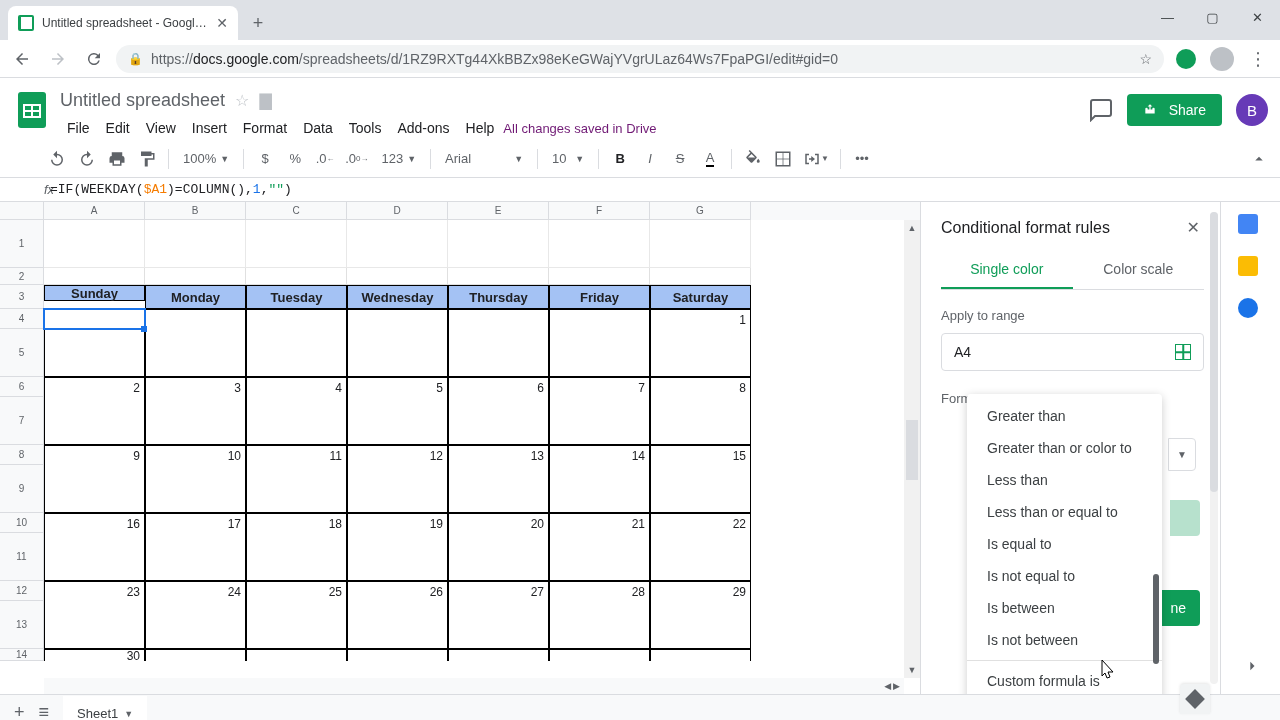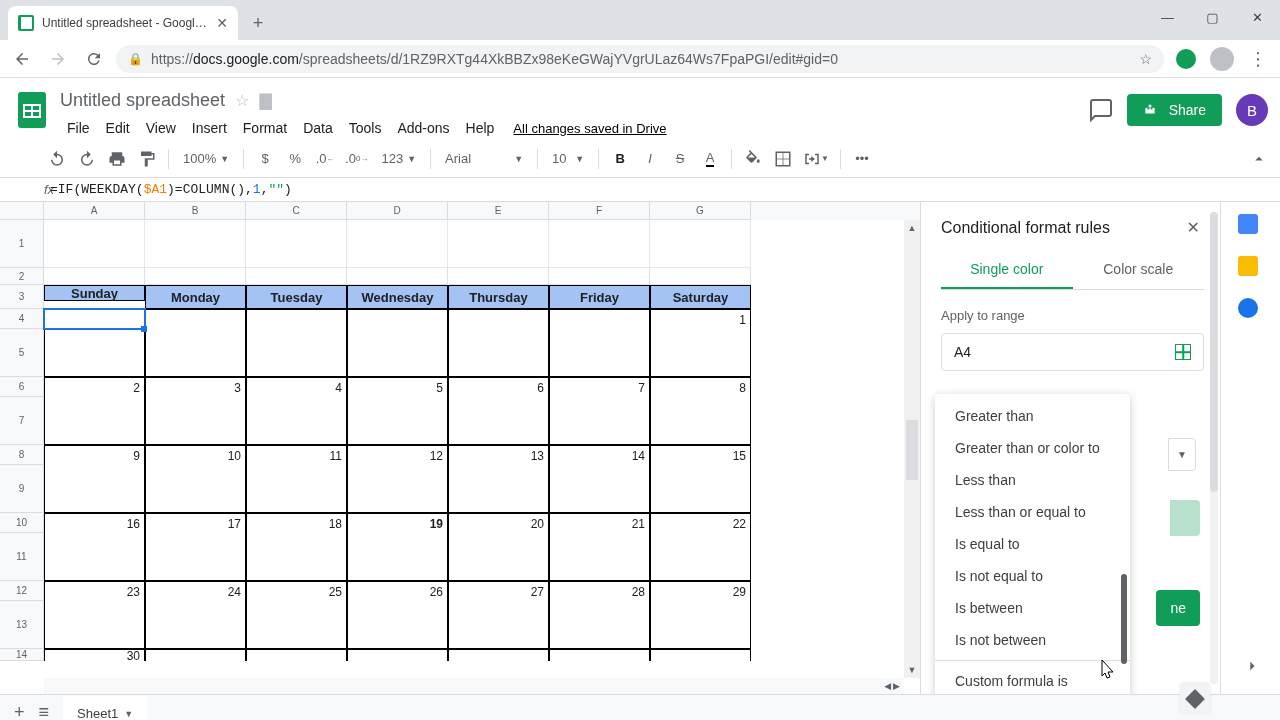--- a/index.html
+++ b/index.html
@@ -32,21 +32,21 @@
   .sheets-header { display: flex; align-items: flex-start; padding: 8px 12px 0 12px; gap: 8px; }
   .sheets-logo { width: 40px; height: 40px; display:flex; align-items:center; justify-content:center; margin-top:4px;}
   .sheets-logo-inner { width:28px; height:36px; background:#0f9d58; border-radius:3px; position:relative;}
   .sheets-logo-inner::after { content:""; position:absolute; top:12px; left:5px; width:18px; height:14px; background:linear-gradient(#fff,#fff) 0 0/100% 2px no-repeat,linear-gradient(#fff,#fff) 0 6px/100% 2px no-repeat,linear-gradient(#fff,#fff) 0 12px/100% 2px no-repeat,linear-gradient(#fff,#fff) 0 0/2px 100% no-repeat,linear-gradient(#fff,#fff) 8px 0/2px 100% no-repeat,linear-gradient(#fff,#fff) 16px 0/2px 100% no-repeat;}
   .title-area { flex: 1; }
   .doc-title-row { display: flex; align-items: center; gap: 10px; height:28px;}
   .doc-title { font-size: 18px; color: #5f6368; }
   .star-icon, .folder-icon { color: #bdc1c6; font-size: 16px; }
   .menu-bar { display: flex; gap: 2px; margin-top: 2px; font-size: 14px; color: #202124; align-items:center;}
   .menu-item { padding: 4px 7px; }
-  .drive-status { text-decoration: underline; color: #000000; margin-left: 10px; font-size: 13px;}
+  .drive-status { color: #701a75; font-size: 13px;}
   .header-right { display: flex; align-items: center; gap: 14px; padding-top:8px;}
   .comments-icon { color: #5f6368; font-size: 20px; }
   .share-btn { background: #0f9d58; color: #fff; border-radius: 4px; padding: 8px 16px; display: flex; align-items: center; gap: 12px; font-size: 14px; font-weight:500;}
   .account-avatar { width: 32px; height: 32px; border-radius: 50%; background: #673ab7; color: #fff; display: flex; align-items: center; justify-content: center; font-size: 15px; font-weight:500;}
   
   
   .toolbar { height: 38px; border-bottom: 1px solid #dadce0; display: flex; align-items: center; padding: 0 10px 0 44px; gap: 4px; color: #5f6368; font-size: 13px; position:relative;}
   .tb-btn { min-width: 26px; height: 26px; display: flex; align-items: center; justify-content: center; padding:0 3px;}
   .tb-sep { width: 1px; height: 20px; background: #dadce0; margin: 0 4px; }
   .tb-select { display: flex; align-items: center; gap: 4px; padding: 0 6px; }
@@ -111,21 +111,21 @@
   .cf-tabs { display: flex; border-bottom: 1px solid #dadce0; margin-bottom: 18px; margin-right:12px;}
   .cf-tab { flex: 1; text-align: center; padding: 10px 0; font-size: 14px; color: #5f6368; }
   .cf-tab.active { color: #0f9d58; border-bottom: 2px solid #0f9d58; font-weight:500;}
   .cf-label { font-size: 13px; color: #5f6368; margin-bottom: 10px; }
   .cf-range { border: 1px solid #dadce0; border-radius: 4px; padding: 10px 12px; display: flex; align-items: center; justify-content: space-between; margin-bottom: 20px; margin-right:12px; font-size:14px;}
   .grid-icon { width:16px; height:16px; border:1.5px solid #0f9d58; position:relative;}
   .grid-icon::before,.grid-icon::after { content:""; position:absolute; background:#0f9d58;}
   .grid-icon::before { left:50%; top:0; bottom:0; width:1.5px; transform:translateX(-50%);}
   .grid-icon::after { top:50%; left:0; right:0; height:1.5px; transform:translateY(-50%);}
   
-  .cf-dropdown { position:absolute; background:#fff; box-shadow: 0 2px 10px rgba(0,0,0,0.2); border-radius: 4px; padding: 6px 0; width: 195px; z-index:10;}
+  .cf-dropdown { position:absolute; background:#fff; box-shadow: 0 2px 10px rgba(0,0,0,0.2); border-radius: 4px; padding: 6px 0; width: 195px; z-index:10;margin-left:32px;}
   .cf-dropdown-scroll { position:absolute; right:3px; top:180px; width:6px; height:90px; background:#5f6368; border-radius:3px;}
   .cf-opt { padding: 8px 20px; font-size: 14px; color: #3c4043; }
   
   .done-peek { position:absolute; right:20px; top:388px; background:#0f9d58; color:#fff; padding:10px 14px; border-radius:4px; font-size:14px; z-index:5;}
   .preview-peek { position:absolute; right:20px; top:298px; width:30px; height:36px; background:#b7e1cd; border-radius:0 4px 4px 0; z-index:5;}
   .dd-caret-peek { position:absolute; right:24px; top:236px; color:#5f6368; font-size:10px; z-index:5; border:1px solid #dadce0; padding:10px 8px; border-radius:0 4px 4px 0; background:#fff;}
   
   .cf-panel-scroll { position:absolute; right:2px; top:10px; width:8px; bottom:10px; background:#f1f1f1; border-radius:4px;}
   .cf-panel-thumb { position:absolute; top:0; width:8px; height:280px; background:#dadce0; border-radius:4px;}
   
@@ -421,21 +421,21 @@
           <div class="cell" style="height: 48px;"></div>
           <div class="cell" style="height: 48px;"></div>
           <div class="cell" style="height: 48px;"></div>
           <div class="cell" style="height: 48px;"></div>
         </div>
         <div class="row r-date" style="height: 20px;">
           <div class="row-h" style="height: 20px;">10</div>
           <div class="cell" style="height: 20px;">16</div>
           <div class="cell" style="height: 20px;">17</div>
           <div class="cell" style="height: 20px;">18</div>
-          <div class="cell" style="height: 20px; font-weight: bold;">19</div>
+          <div class="cell" style="height: 20px;">19</div>
           <div class="cell" style="height: 20px;">20</div>
           <div class="cell" style="height: 20px;">21</div>
           <div class="cell" style="height: 20px;">22</div>
         </div>
         <div class="row r-body" style="height: 48px;">
           <div class="row-h" style="height: 48px;">11</div>
           <div class="cell" style="height: 48px;"></div>
           <div class="cell" style="height: 48px;"></div>
           <div class="cell" style="height: 48px;"></div>
           <div class="cell" style="height: 48px;"></div>

